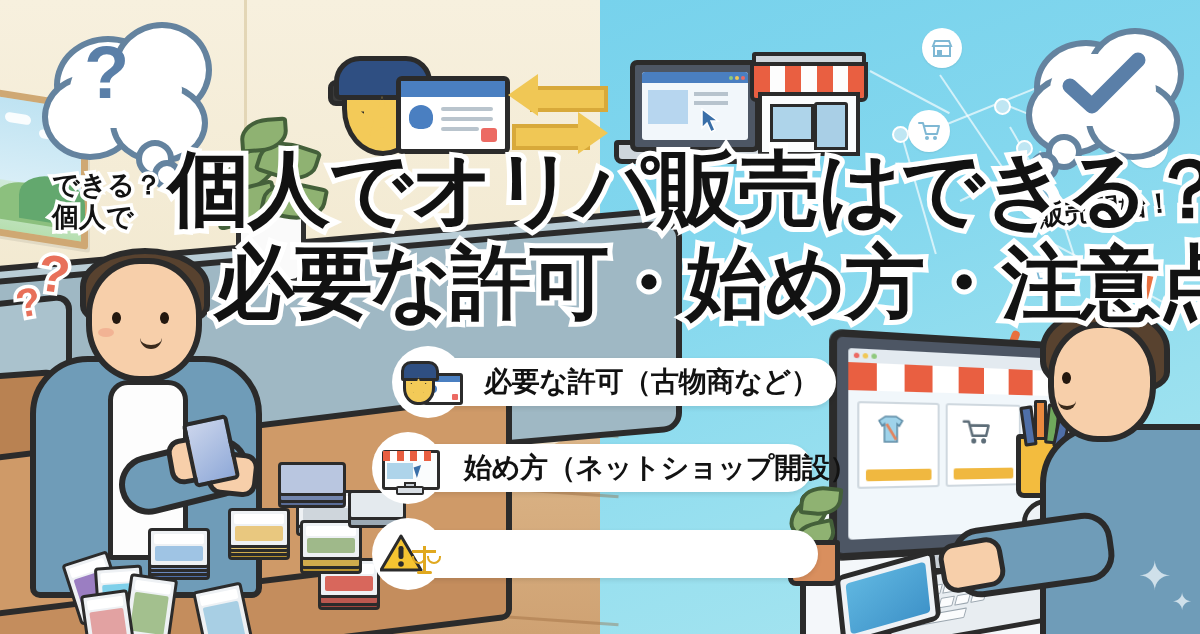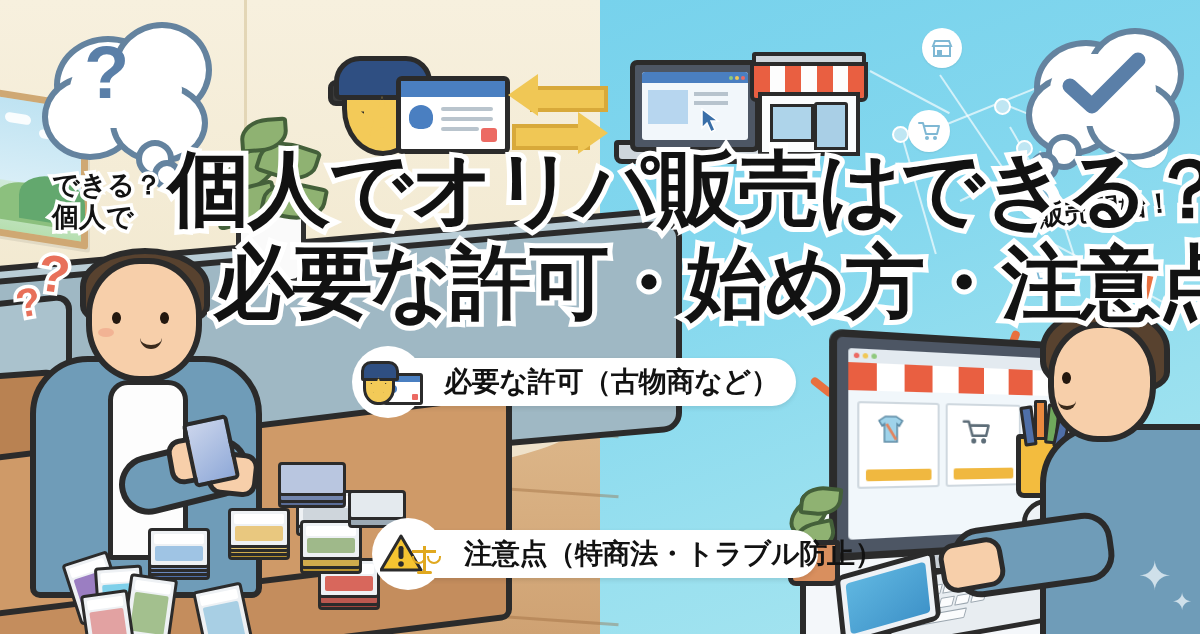--- a/index.html
+++ b/index.html
@@ -298,21 +298,21 @@
   }
   .pill-text{
     font-size:28px;font-weight:bold;color:#121212;white-space:nowrap;
     letter-spacing:-0.01em;
   }
   .pill-icon{
     position:absolute;left:-12px;top:-12px;width:72px;height:72px;
     background:#fff;border-radius:50%;
     display:flex;align-items:center;justify-content:center;
   }
-  #pill1{left:364px;top:358px;width:432px;}
+  #pill1{left:404px;top:358px;width:432px;}
   #pill2{left:384px;top:444px;width:428px;}
   #pill3{left:384px;top:530px;width:434px;}
   #pill1 .pill-text,#pill2 .pill-text,#pill3 .pill-text{margin-left:80px;}
 
   .mini-badge{position:relative;width:54px;height:46px;}
   .mb-shield{position:absolute;left:2px;top:8px;width:26px;height:32px;background:#f3ca58;border:3px solid #2b2b2b;border-radius:4px 4px 45% 45%;}
   .mb-cap{position:absolute;left:0;top:2px;width:32px;height:14px;background:#2f4f82;border:3px solid #2b2b2b;border-radius:10px 10px 2px 2px;}
   .mb-star{position:absolute;left:9px;top:18px;width:13px;height:13px;background:#f3ca58;border:2px solid #2b2b2b;clip-path:polygon(50% 0,61% 35%,98% 35%,68% 57%,79% 91%,50% 70%,21% 91%,32% 57%,2% 35%,39% 35%);}
   .mb-card{position:absolute;left:22px;top:14px;width:34px;height:26px;background:#fff;border:3px solid #2b2b2b;border-radius:3px;}
   .mb-card-top{position:absolute;left:0;top:0;right:0;height:6px;background:#4a7fc1;}
@@ -714,34 +714,54 @@
           <div class="mb-red"></div>
         </div>
         <div class="mb-shield"></div>
         <div class="mb-cap"></div>
         <div class="mb-star"></div>
       </div>
     </div>
     <span class="pill-text">必要な許可（古物商など）</span>
   </div>
 
+  <div class="pill" id="pill2">
+    <div class="pill-icon">
+      <div class="mini-mon">
+        <div class="mm-body"></div>
+        <div class="mm-awn">
+          <span style="background:#e95f41;"></span>
+            <span style="background:#fff;"></span>
+          <span style="background:#e95f41;"></span>
+            <span style="background:#fff;"></span>
+          <span style="background:#e95f41;"></span>
+            <span style="background:#fff;"></span>
+          <span style="background:#e95f41;"></span>
+        </div>
+        <div class="mm-scr"></div>
+        <div class="mm-cursor"></div>
+        <div class="mm-stand"></div>
+        <div class="mm-base"></div>
+      </div>
+    </div>
+    <span class="pill-text">始め方（ネットショップ開設）</span>
+  </div>
 
   <div class="pill" id="pill3">
     <div class="pill-icon">
       <div class="mini-warn">
         <svg width="46" height="42" viewBox="0 0 46 42" style="position:absolute;left:0;top:3px;">
           <path d="M21 3 L41 37 H1 Z" fill="#f5c431" stroke="#2b2b2b" stroke-width="3" stroke-linejoin="round"></path>
           <rect x="18.5" y="13" width="5" height="13" rx="2.2" fill="#2b2b2b"></rect>
           <circle cx="21" cy="31" r="2.8" fill="#2b2b2b"></circle>
         </svg>
         <div class="mw-scale">
           <div class="mw-post"></div>
           <div class="mw-beam"></div>
           <div class="mw-pan" style="left:0;"></div>
           <div class="mw-pan" style="left:15px;"></div>
           <div class="mw-foot"></div>
         </div>
       </div>
     </div>
-    <span class="pill-text">注意点（特商法・トラブル防止）</span>
   </div>
 
 </div>
 
 </body></html>

